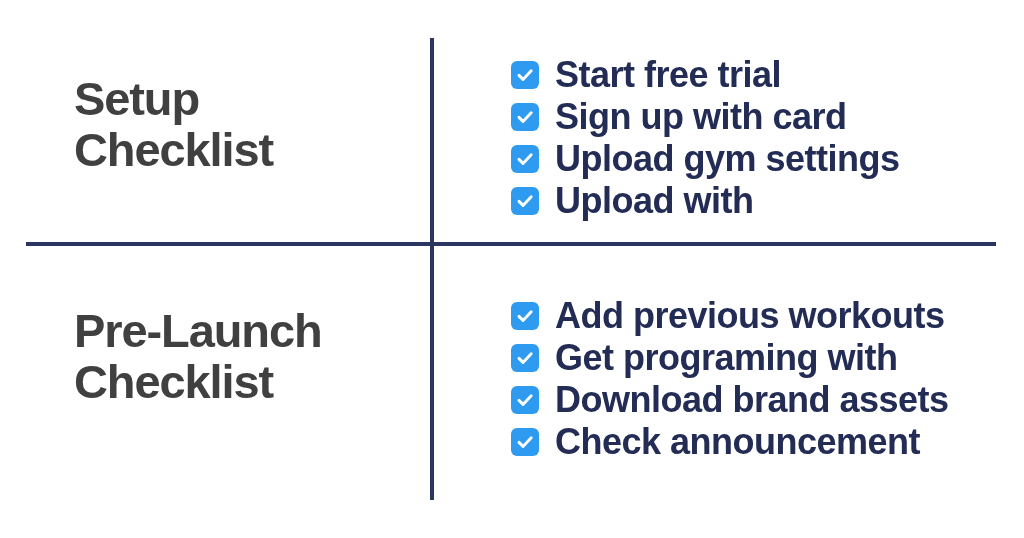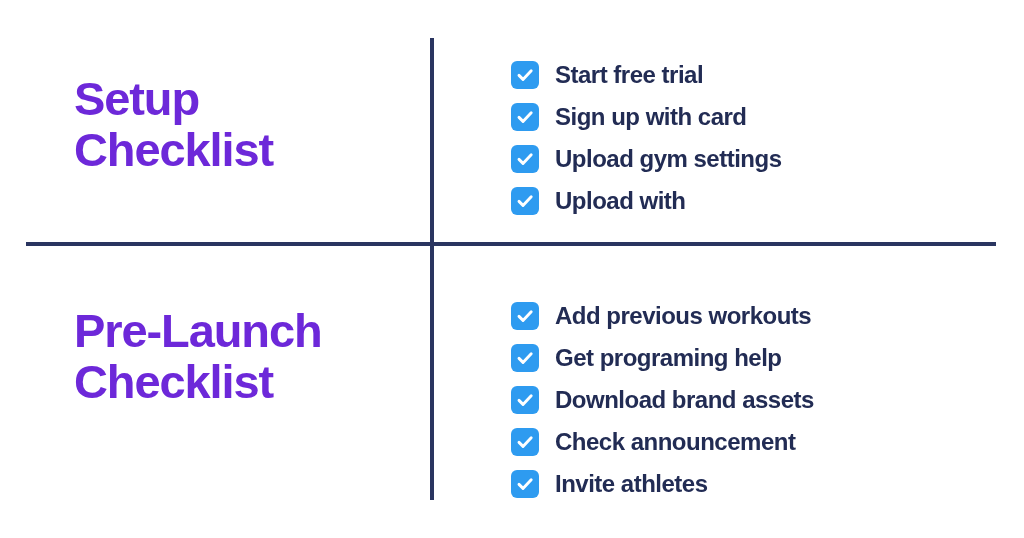--- a/index.html
+++ b/index.html
@@ -43,21 +43,21 @@
     position: absolute;
   }
 
   .panel-heading-top    { left: 74px;  top: 74px;  width: 340px; }
   .panel-heading-bottom { left: 74px;  top: 306px; width: 360px; }
   .panel-list-top       { left: 511px; top: 54px;  width: 500px; }
   .panel-list-bottom    { left: 511px; top: 274px; width: 500px; margin-top: 21px; }
 
   
   .heading {
-    color: #6d28d9;
+    color: #404040;
     font-size: 47px;
     font-weight: 700;
     line-height: 1.08;
     letter-spacing: -1.1px;
   }
   .heading-line { display: block; white-space: nowrap; }
 
   
   .checklist { list-style: none; }
 
@@ -75,21 +75,21 @@
     background: #2e9bf0;
     display: flex;
     align-items: center;
     justify-content: center;
   }
   .checkbox svg { display: block; }
 
   .item-label {
     margin-left: 16px;
     color: #222c54;
-    font-size: 24px;
+    font-size: 36px;
     font-weight: 700;
     line-height: 1;
     letter-spacing: -0.5px;
     white-space: nowrap;
     text-align: center;
   }
 </style>
 </head>
 <body>
 
@@ -158,42 +158,34 @@
             </svg>
           </span>
           <span class="item-label">Add previous workouts</span>
         </li>
         <li class="checklist-item">
           <span class="checkbox">
             <svg width="20" height="20" viewBox="0 0 20 20" aria-hidden="true">
               <path d="M4 10.4 L8 14.4 L16.2 5.8" fill="none" stroke="#ffffff" stroke-width="2.9" stroke-linecap="round" stroke-linejoin="round"></path>
             </svg>
           </span>
-          <span class="item-label">Get programing help</span>
+          <span class="item-label">Get programing with</span>
         </li>
         <li class="checklist-item">
           <span class="checkbox">
             <svg width="20" height="20" viewBox="0 0 20 20" aria-hidden="true">
               <path d="M4 10.4 L8 14.4 L16.2 5.8" fill="none" stroke="#ffffff" stroke-width="2.9" stroke-linecap="round" stroke-linejoin="round"></path>
             </svg>
           </span>
           <span class="item-label">Download brand assets</span>
         </li>
         <li class="checklist-item">
           <span class="checkbox">
             <svg width="20" height="20" viewBox="0 0 20 20" aria-hidden="true">
               <path d="M4 10.4 L8 14.4 L16.2 5.8" fill="none" stroke="#ffffff" stroke-width="2.9" stroke-linecap="round" stroke-linejoin="round"></path>
             </svg>
           </span>
           <span class="item-label">Check announcement</span>
         </li>
-        <li class="checklist-item">
-          <span class="checkbox">
-            <svg width="20" height="20" viewBox="0 0 20 20" aria-hidden="true">
-              <path d="M4 10.4 L8 14.4 L16.2 5.8" fill="none" stroke="#ffffff" stroke-width="2.9" stroke-linecap="round" stroke-linejoin="round"></path>
-            </svg>
-          </span>
-          <span class="item-label">Invite athletes</span>
-        </li>
       </ul>
   </div>
 
 </div>
 
 </body></html>

